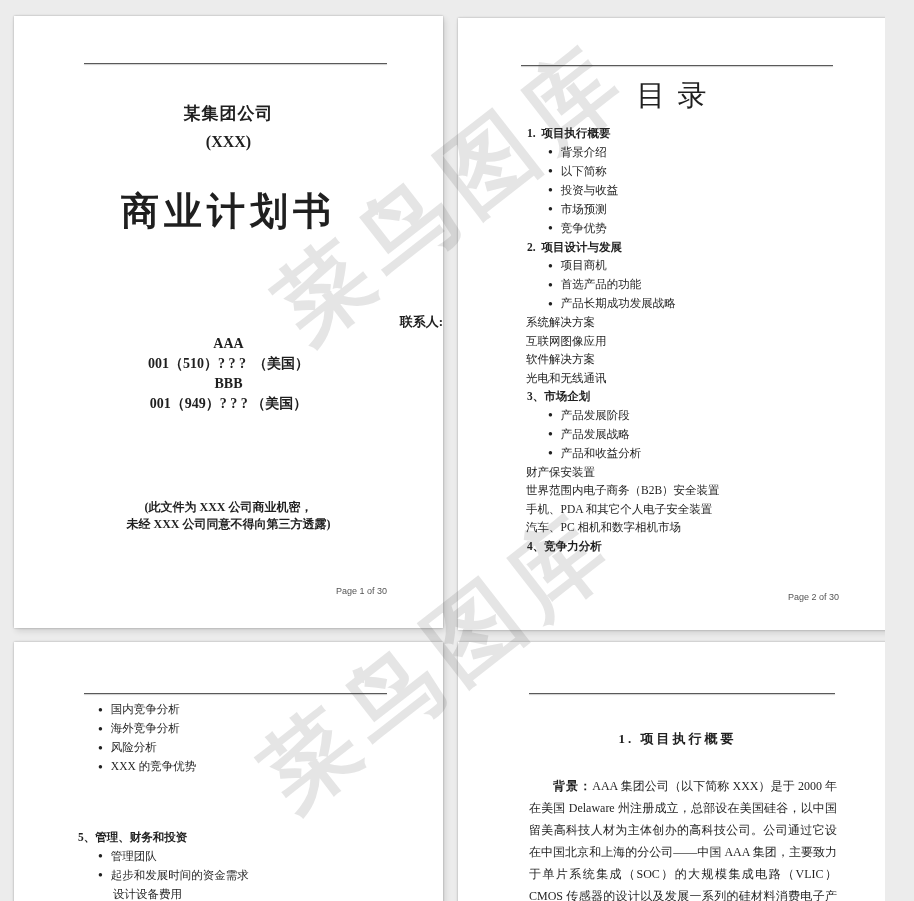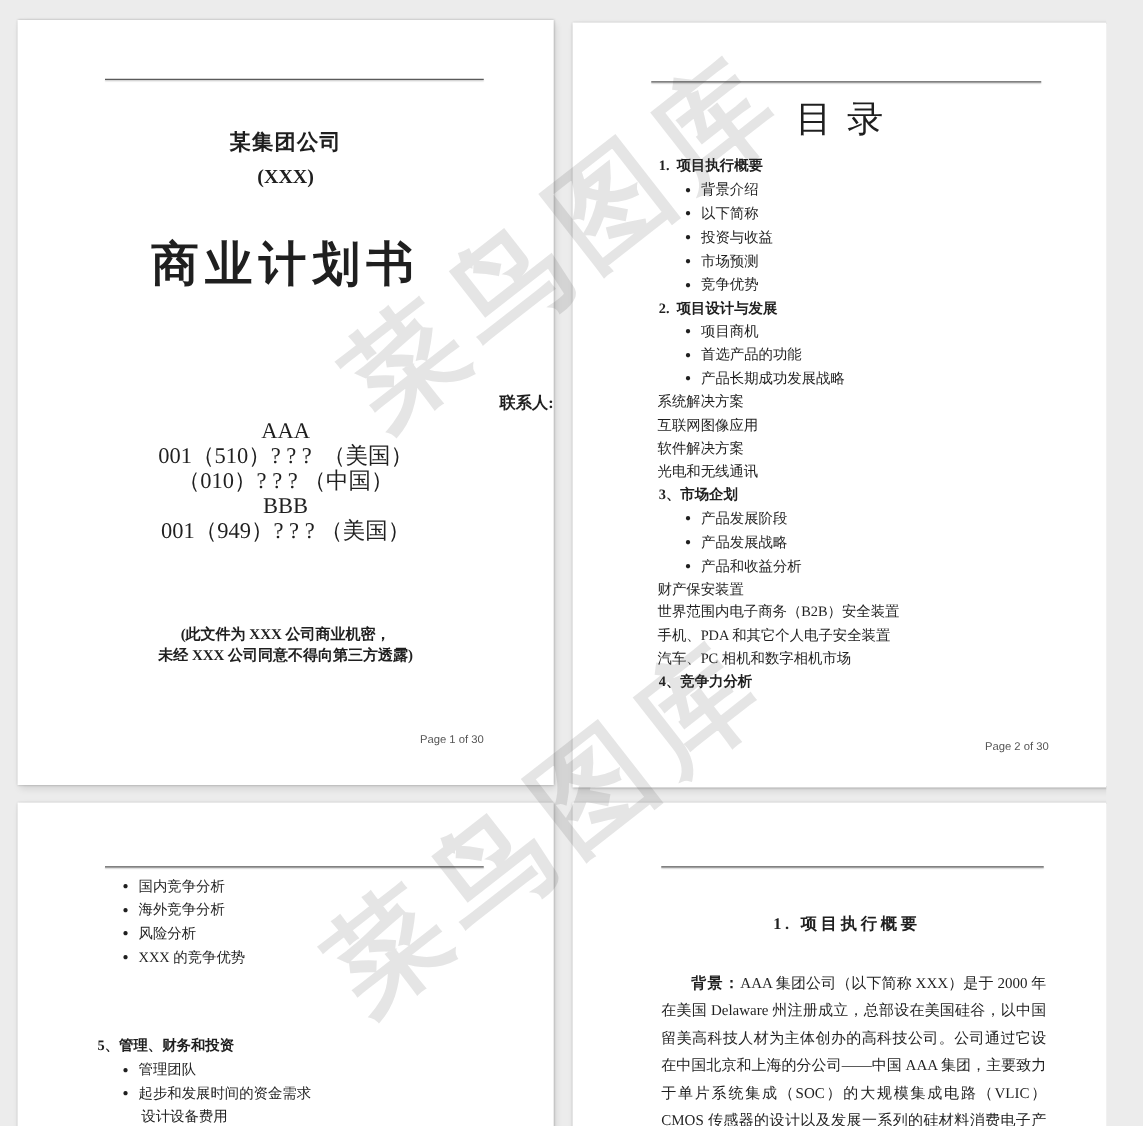--- a/index.html
+++ b/index.html
@@ -26,21 +26,21 @@
   #page4 .rule{left:71px;top:51px;width:306px;}
 
   .center{position:absolute;left:0;right:0;text-align:center;}
 
   
   .company{top:86px;font-size:17px;font-weight:bold;letter-spacing:1px;}
   .code{top:117px;font-size:16px;font-weight:bold;}
   .doc-title{top:170px;font-size:38px;font-weight:bold;letter-spacing:5px;}
   .contact-label{top:297px;font-size:13px;font-weight:bold;text-align:right;}
   .contacts{position:absolute;left:0;right:0;top:318px;text-align:center;}
-  .contact-line{font-size:18px;font-weight:normal;line-height:20px;white-space:pre-wrap;text-align:center;}
+  .contact-line{font-size:14px;font-weight:bold;line-height:20px;white-space:pre-wrap;text-align:center;}
   .note{top:483px;font-size:12px;font-weight:bold;line-height:17px;}
   .footer{position:absolute;font-size:9px;color:#555;font-family:"Liberation Sans", sans-serif;}
   #page1 .footer{right:56px;top:570px;}
   #page2 .footer{right:58px;top:574px;}
 
   
   .toc-title{top:58px;font-size:29px;letter-spacing:12px;font-weight:400;}
   .toc{position:absolute;left:0;right:0;}
   #page2 .toc{top:106px;}
   .toc-row{font-size:11.5px;line-height:18.5px;white-space:pre-wrap;}
@@ -80,21 +80,20 @@
 
   <div class="page" id="page1">
     <div class="rule"></div>
     <div class="center company">某集团公司</div>
     <div class="center code">(XXX)</div>
     <div class="center doc-title">商业计划书</div>
     <div class="center contact-label">联系人:</div>
     <div class="contacts">
         <div class="contact-line">AAA</div>
         <div class="contact-line">001（510）? ? ?  （美国）</div>
-        <div class="contact-line">（010）? ? ? （中国）</div>
         <div class="contact-line">BBB</div>
         <div class="contact-line">001（949）? ? ? （美国）</div>
       </div>
     <div class="center note">
       <div>(此文件为 XXX 公司商业机密，</div>
       <div>未经 XXX 公司同意不得向第三方透露)</div>
     </div>
     <div class="footer">Page 1 of 30</div>
   </div>
 

